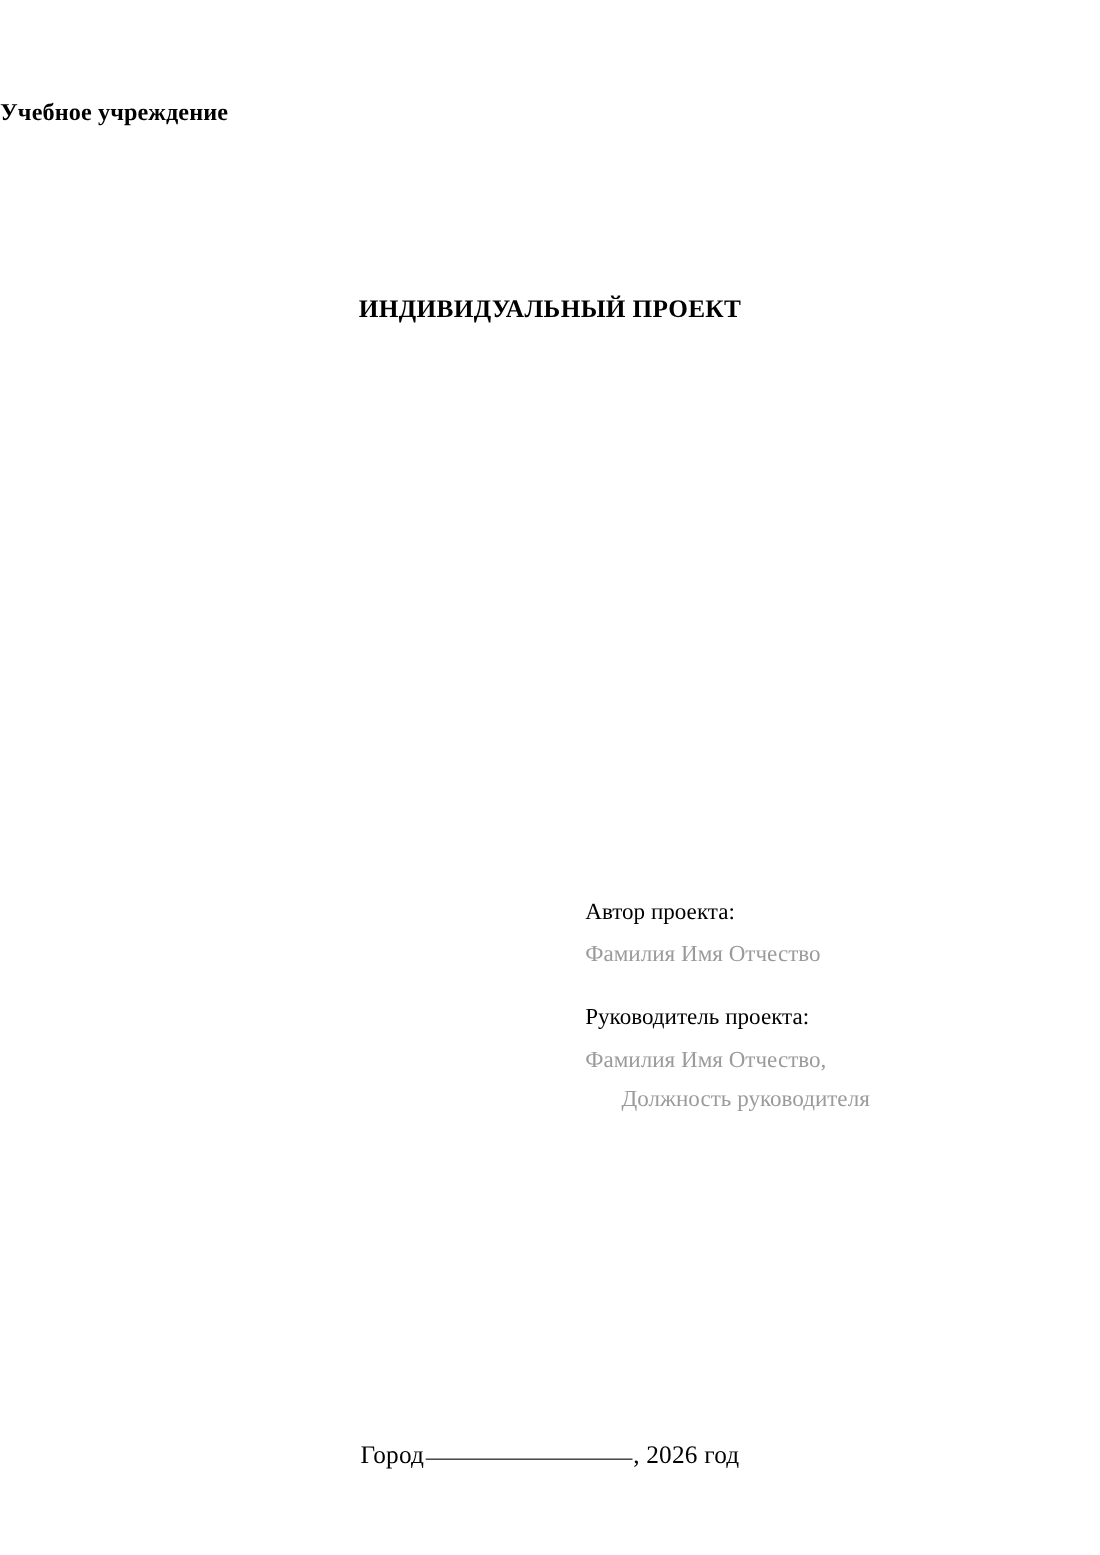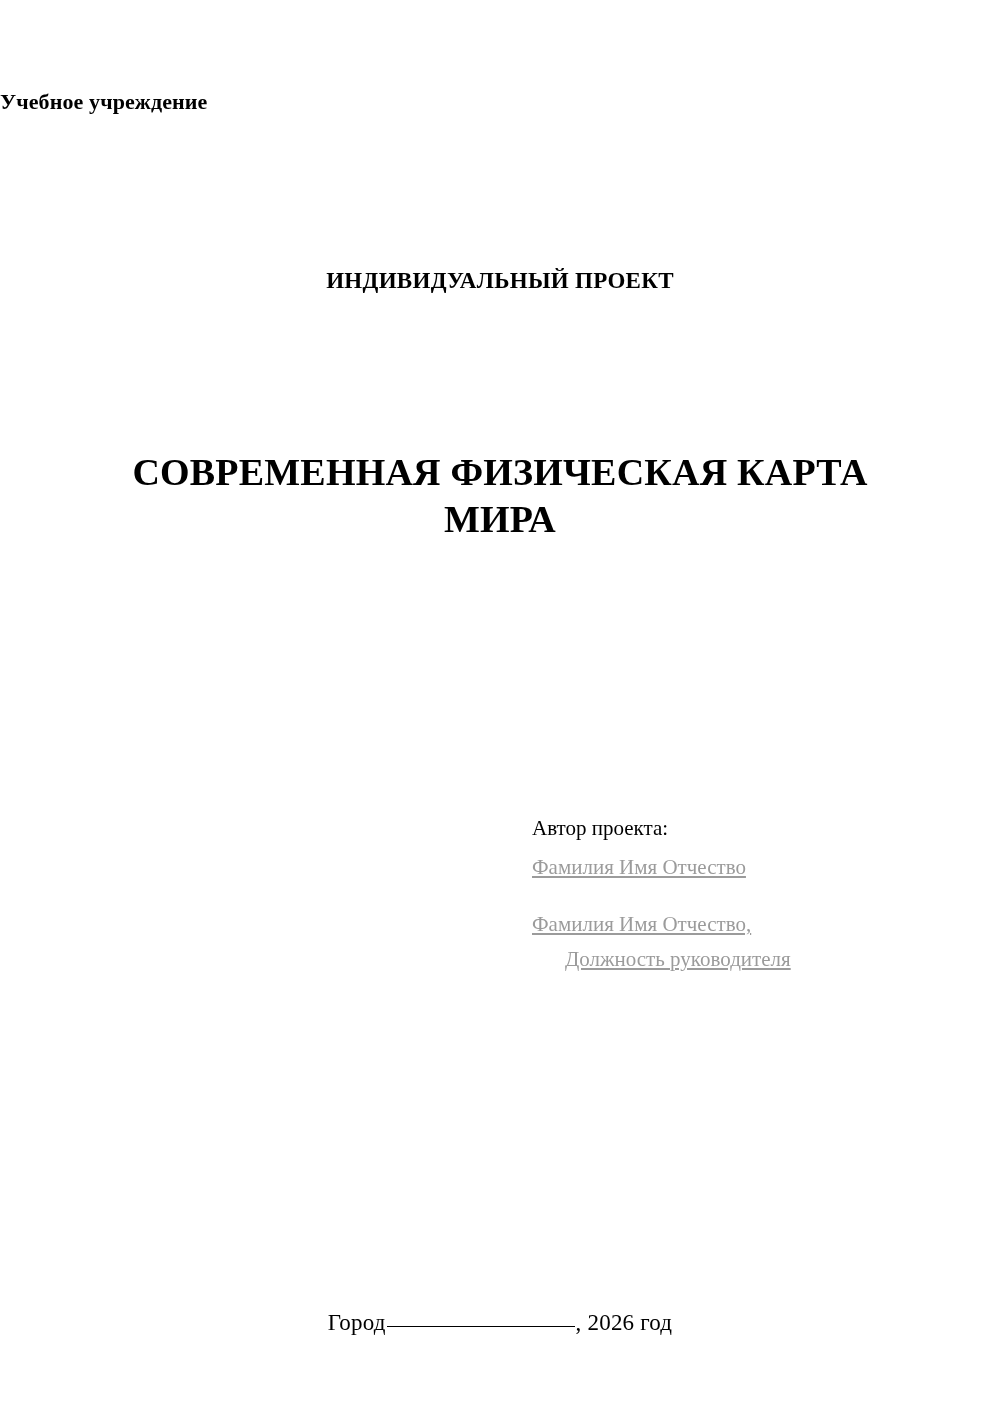--- a/index.html
+++ b/index.html
@@ -70,21 +70,20 @@
     line-height: 1.0;
   }
   .credits .role {
     font-weight: 400;
     color: #000000;
     margin: 0 0 18px 0;
   }
   .credits .placeholder {
     color: #9b9b9b;
     margin: 0;
-    text-decoration: underline;
   }
   .credits .gap {
     height: 36px;
   }
   .credits .placeholder + .placeholder {
     margin-top: 14px;
     margin-left: 33px;
   }
 
   
@@ -108,28 +107,28 @@
 </style>
 </head>
 <body>
 
 <div class="page">
 
   <div class="institution">Учебное учреждение</div>
 
   <div class="doc-kind">ИНДИВИДУАЛЬНЫЙ ПРОЕКТ</div>
 
-  <h1 class="title">СОВРЕМЕННАЯ ФИЗИЧЕСКАЯ КАРТА МИРА</h1>
 
   <div class="credits">
     <p class="role">Автор проекта:</p>
     <p class="placeholder">Фамилия Имя Отчество</p>
 
     <div class="gap"></div>
 
+    <p class="role">Руководитель проекта:</p>
     <p class="placeholder">Фамилия Имя Отчество,</p>
     <p class="placeholder">Должность руководителя</p>
   </div>
 
   <div class="footer">
     <span>Город</span><span class="blank-line"></span><span>, 2026 год</span>
   </div>
 
 </div>
 

